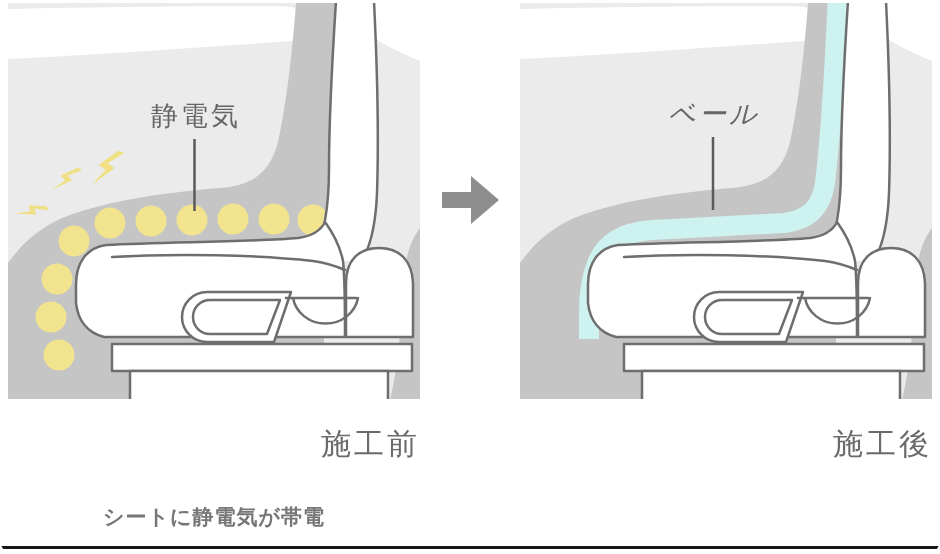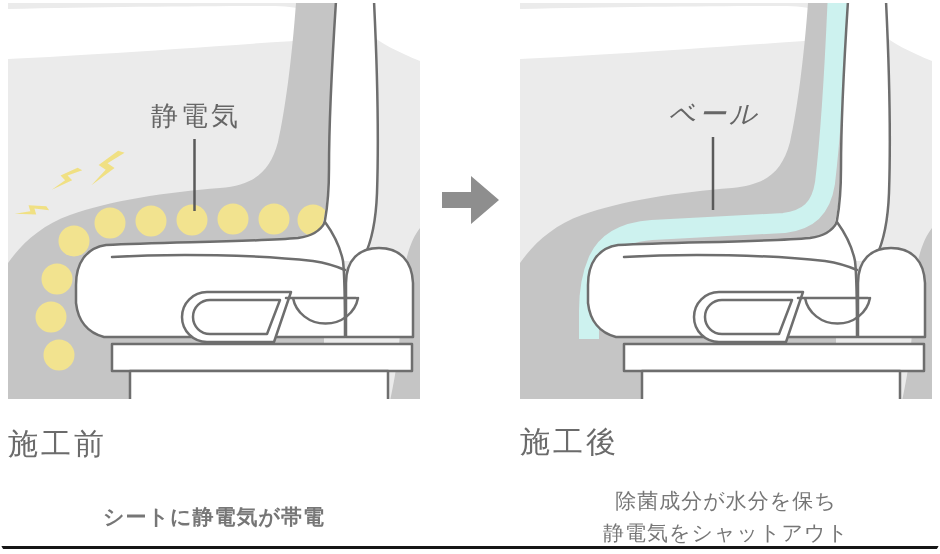--- a/index.html
+++ b/index.html
@@ -8,24 +8,24 @@
     border-radius:14px;overflow:hidden;
     font-family:"Liberation Sans","DejaVu Sans",sans-serif;
   }
   .panel{position:absolute;top:3px;width:412px;height:396px;}
   .panel.before{left:8px;}
   .panel.after{left:520px;font-style:italic;}
   .panel svg{display:block;width:412px;height:396px;}
   .transition-arrow{position:absolute;left:442px;top:175px;width:58px;height:50px;}
   .cap-title{
     position:absolute;width:412px;top:422px;height:44px;line-height:44px;
-    text-align:left;font-size:30px;font-weight:500;letter-spacing:3px;color:#6b6b6b;
+    text-align:right;font-size:30px;font-weight:500;letter-spacing:3px;color:#6b6b6b;
   }
   .cap-title.before{left:8px;}
-  .cap-title.after{left:520px;font-family:Liberation Mono, monospace;}
+  .cap-title.after{left:520px;}
   .cap-sub{
     position:absolute;width:412px;top:484px;height:66px;z-index:2;
     display:flex;flex-direction:column;justify-content:center;
     text-align:center;font-size:21px;line-height:32px;color:#767676;letter-spacing:1px;
   }
   .cap-sub.before{left:8px;font-weight:bold;}
   .cap-sub.after{left:520px;}
   .divider{position:absolute;left:0;top:546px;width:940px;height:3px;background:#161616;z-index:1;}
   .ann-text{font-size:27px;letter-spacing:3px;fill:#666666;}
 </style>
@@ -119,19 +119,15 @@
       <text class="ann-text" x="194" y="120" text-anchor="middle">ベール</text>
     </svg>
   </div>
 
   <div class="cap-title before">施工前</div>
   <div class="cap-title after">施工後</div>
 
   <div class="cap-sub before">
     <div>シートに静電気が帯電</div>
   </div>
-  <div class="cap-sub after">
-    <div>除菌成分が水分を保ち</div>
-    <div>静電気をシャットアウト</div>
-  </div>
 
   <div class="divider"></div>
 </div>
 
 </body></html>

